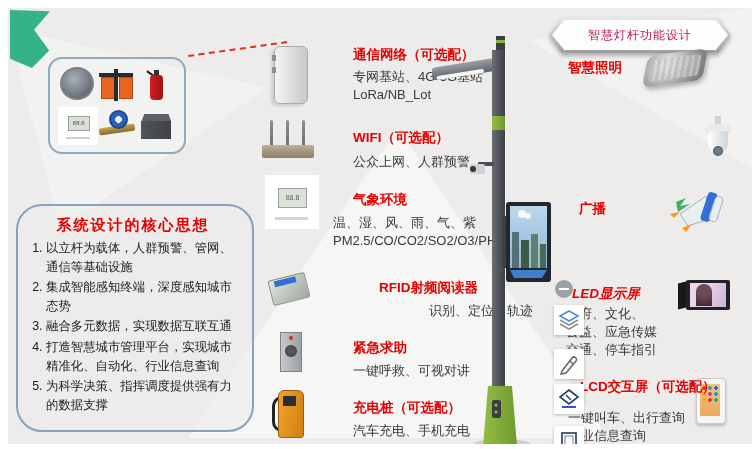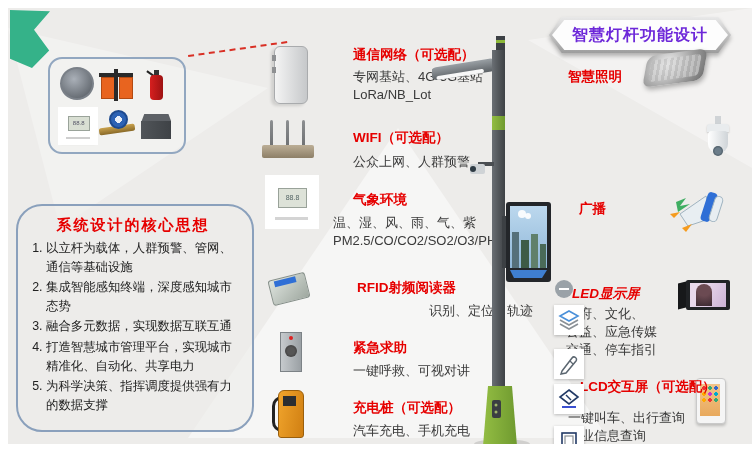--- a/index.html
+++ b/index.html
@@ -69,21 +69,21 @@
   #charging-pile .scr{position:absolute;left:11px;top:8px;width:13px;height:10px;background:#2b2e31;}
   #charging-pile .cab{position:absolute;left:0px;top:8px;width:10px;height:30px;border:3px solid #222;border-right:none;border-radius:10px 0 0 10px;}
 
   
   #pole-wrap{left:424px;top:26px;width:124px;height:416px;}
 
   
   #badge{left:541px;top:9px;width:182px;height:36px;filter:drop-shadow(0 3px 2px rgba(0,0,0,.28));}
   #badge .outer{position:absolute;inset:0;background:linear-gradient(#e9e9e9,#9d9d9d);clip-path:polygon(0 50%,7% 0,93% 0,100% 50%,93% 100%,7% 100%);}
   #badge .inner{position:absolute;inset:3px;background:#fdfdfd;clip-path:polygon(0 50%,7% 0,93% 0,100% 50%,93% 100%,7% 100%);}
-  #badge .txt{position:absolute;inset:0;display:flex;align-items:center;justify-content:center;font-size:16px;font-weight:bold;color:#6d28d9;letter-spacing:1px;}
+  #badge .txt{position:absolute;inset:0;display:flex;align-items:center;justify-content:center;font-size:12px;font-weight:normal;color:#be185d;letter-spacing:1px;}
 
   #led-lamp{left:638px;top:44px;width:58px;height:32px;background:radial-gradient(circle at 35% 35%,#f2f2f2,#9c9c9c 60%,#6f6f6f);border-radius:8px;transform:skewX(-18deg) rotate(-8deg);box-shadow:2px 3px 5px rgba(0,0,0,.3);}
   #led-lamp .grid{position:absolute;inset:5px;background:repeating-linear-gradient(90deg,#b9b9b9 0 3px,#d9d9d9 3px 6px);border-radius:4px;opacity:.6;}
   #ptz-camera{left:693px;top:108px;width:34px;height:52px;}
   #ptz-camera .arm{position:absolute;left:14px;top:0;width:6px;height:10px;background:#cfd3d6;}
   #ptz-camera .cap{position:absolute;left:6px;top:8px;width:22px;height:8px;background:#e9ecee;border-radius:3px 3px 0 0;box-shadow:0 1px 2px rgba(0,0,0,.2);}
   #ptz-camera .bod{position:absolute;left:7px;top:15px;width:20px;height:22px;background:linear-gradient(90deg,#ffffff,#cfd4d8);border-radius:4px 4px 9px 9px;}
   #ptz-camera .lens{position:absolute;left:12px;top:30px;width:10px;height:10px;border-radius:50%;background:radial-gradient(#6c7d8a 40%,#2e3b44);}
   #megaphone{left:658px;top:176px;width:62px;height:50px;}
   #led-screen{left:670px;top:272px;width:52px;height:30px;}
@@ -148,21 +148,21 @@
     </div>
 
     <div id="connector" class="abs"></div>
 
     <div id="core-box" class="abs">
       <div id="core-title">系统设计的核心思想</div>
       <ol id="core-list">
         <li>以立杆为载体，人群预警、管网、通信等基础设施</li>
         <li>集成智能感知终端，深度感知城市态势</li>
         <li>融合多元数据，实现数据互联互通</li>
-        <li>打造智慧城市管理平台，实现城市精准化、自动化、共享电力</li>
+        <li>打造智慧城市管理平台，实现城市精准化、自动化、行业信息查询</li>
         <li>为科学决策、指挥调度提供强有力的数据支撑</li>
       </ol>
     </div>
 
     <div id="base-station" class="abs">
         <div class="n abs"></div>
         <div class="n n2 abs"></div>
       </div>
     <div id="wifi-router" class="abs">
         <div class="ant a1"></div>
@@ -192,21 +192,21 @@
     <div class="abs sec-desc" style="left:345px;top:60px;width:180px;">专网基站、4G-5G基站
 LoRa/NB_Lot</div>
 
     <div class="abs sec-title" style="left:345px;top:121px;">WIFI（可选配）</div>
     <div class="abs sec-desc" style="left:345px;top:145px;width:190px;">公众上网、人群预警</div>
 
     <div class="abs sec-title" style="left:345px;top:183px;">气象环境</div>
     <div class="abs sec-desc break" style="left:325px;top:206px;width:172px;">温、湿、风、雨、气、紫
 PM2.5/CO/CO2/SO2/O3/PH</div>
 
-    <div class="abs sec-title" style="left:325px;top:271px;padding-left:24px;">RFID射频阅读器</div>
+    <div class="abs sec-title" style="left:347px;top:271px;padding-left:24px;">RFID射频阅读器</div>
     <div class="abs sec-desc" style="left:345px;top:294px;width:180px;text-align:right;">识别、定位、轨迹</div>
 
     <div class="abs sec-title" style="left:345px;top:331px;">紧急求助</div>
     <div class="abs sec-desc" style="left:345px;top:354px;width:190px;">一键呼救、可视对讲</div>
 
     <div class="abs sec-title" style="left:345px;top:391px;">充电桩（可选配）</div>
     <div class="abs sec-desc" style="left:345px;top:414px;width:190px;">汽车充电、手机充电</div>
 
     <div id="pole-wrap" class="abs z10">
       <svg width="124" height="416" viewBox="0 0 124 416">
@@ -258,21 +258,21 @@
         <rect x="49" y="410" width="40" height="5" fill="#8b8f93"></rect>
       </svg>
     </div>
 
     <div id="badge" class="abs">
       <div class="outer"></div>
       <div class="inner"></div>
       <div class="txt">智慧灯杆功能设计</div>
     </div>
 
-    <div class="abs sec-title" style="left:560px;top:60px;font-family:Liberation Mono, monospace;">智慧照明</div>
+    <div class="abs sec-title" style="left:560px;top:51px;font-family:Liberation Mono, monospace;">智慧照明</div>
     <div id="led-lamp" class="abs">
         <div class="grid"></div>
       </div>
 
     <div id="ptz-camera" class="abs">
         <div class="arm"></div>
         <div class="cap"></div>
         <div class="bod"></div>
         <div class="lens"></div>
       </div>

